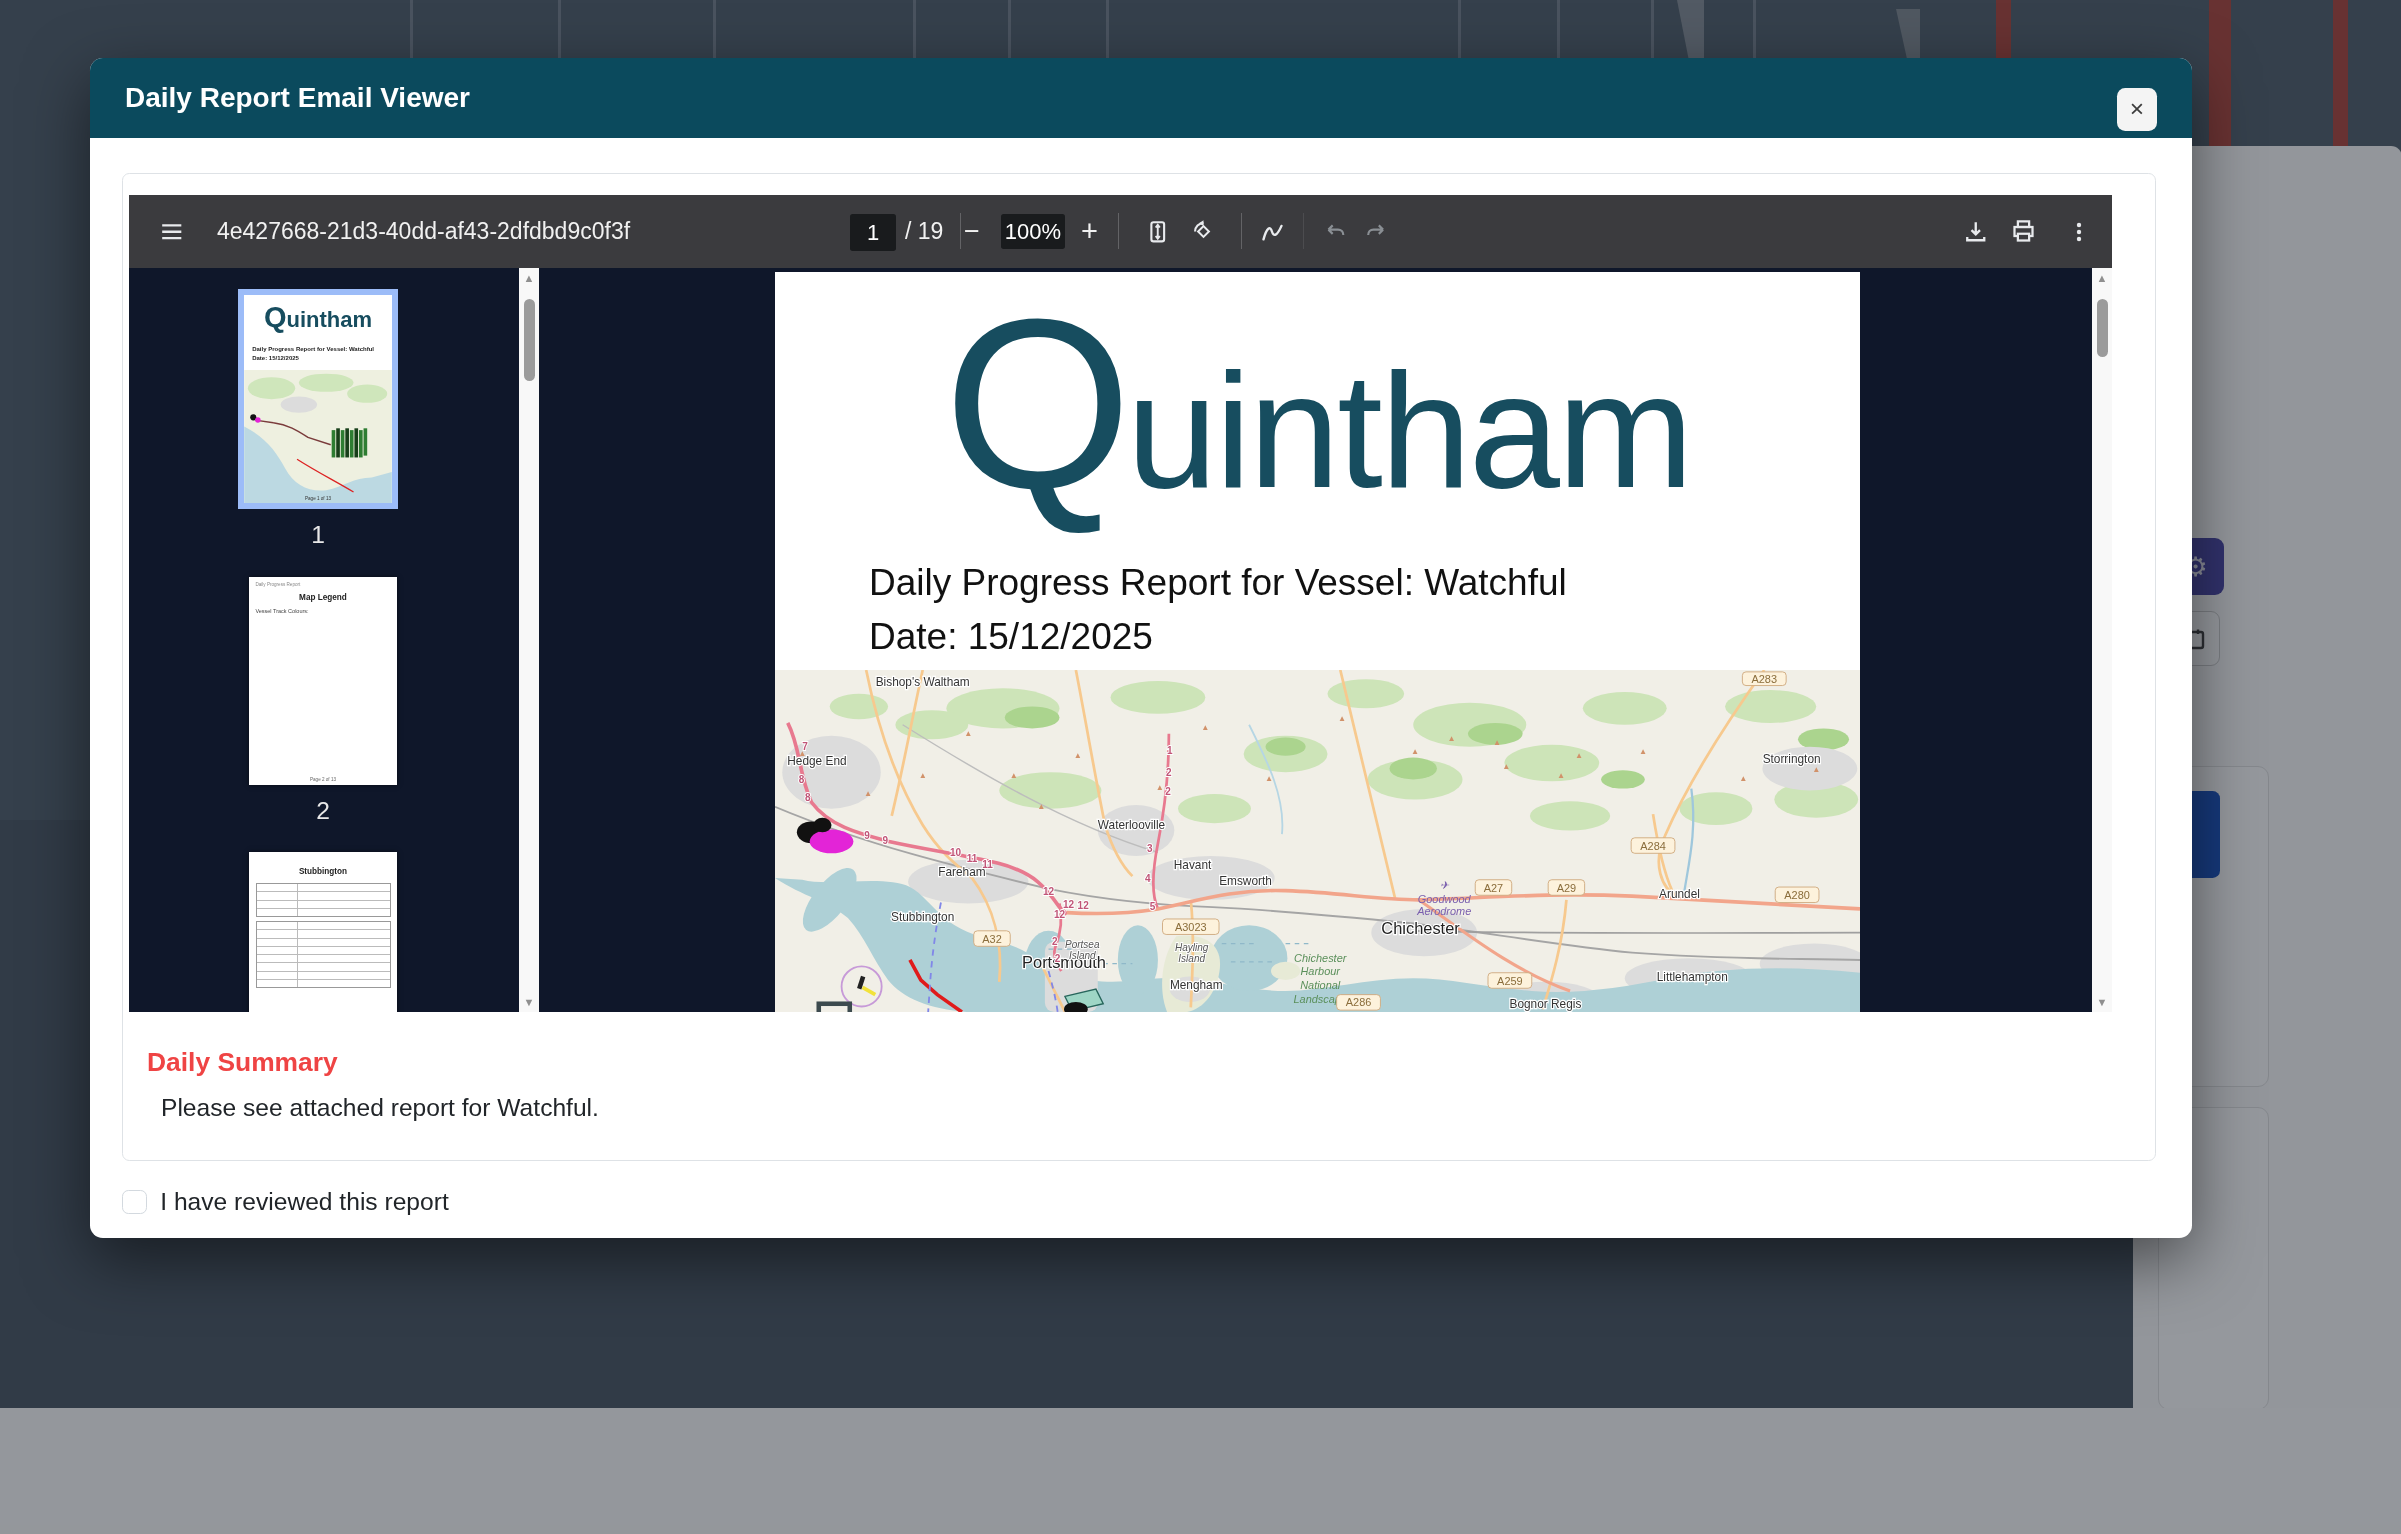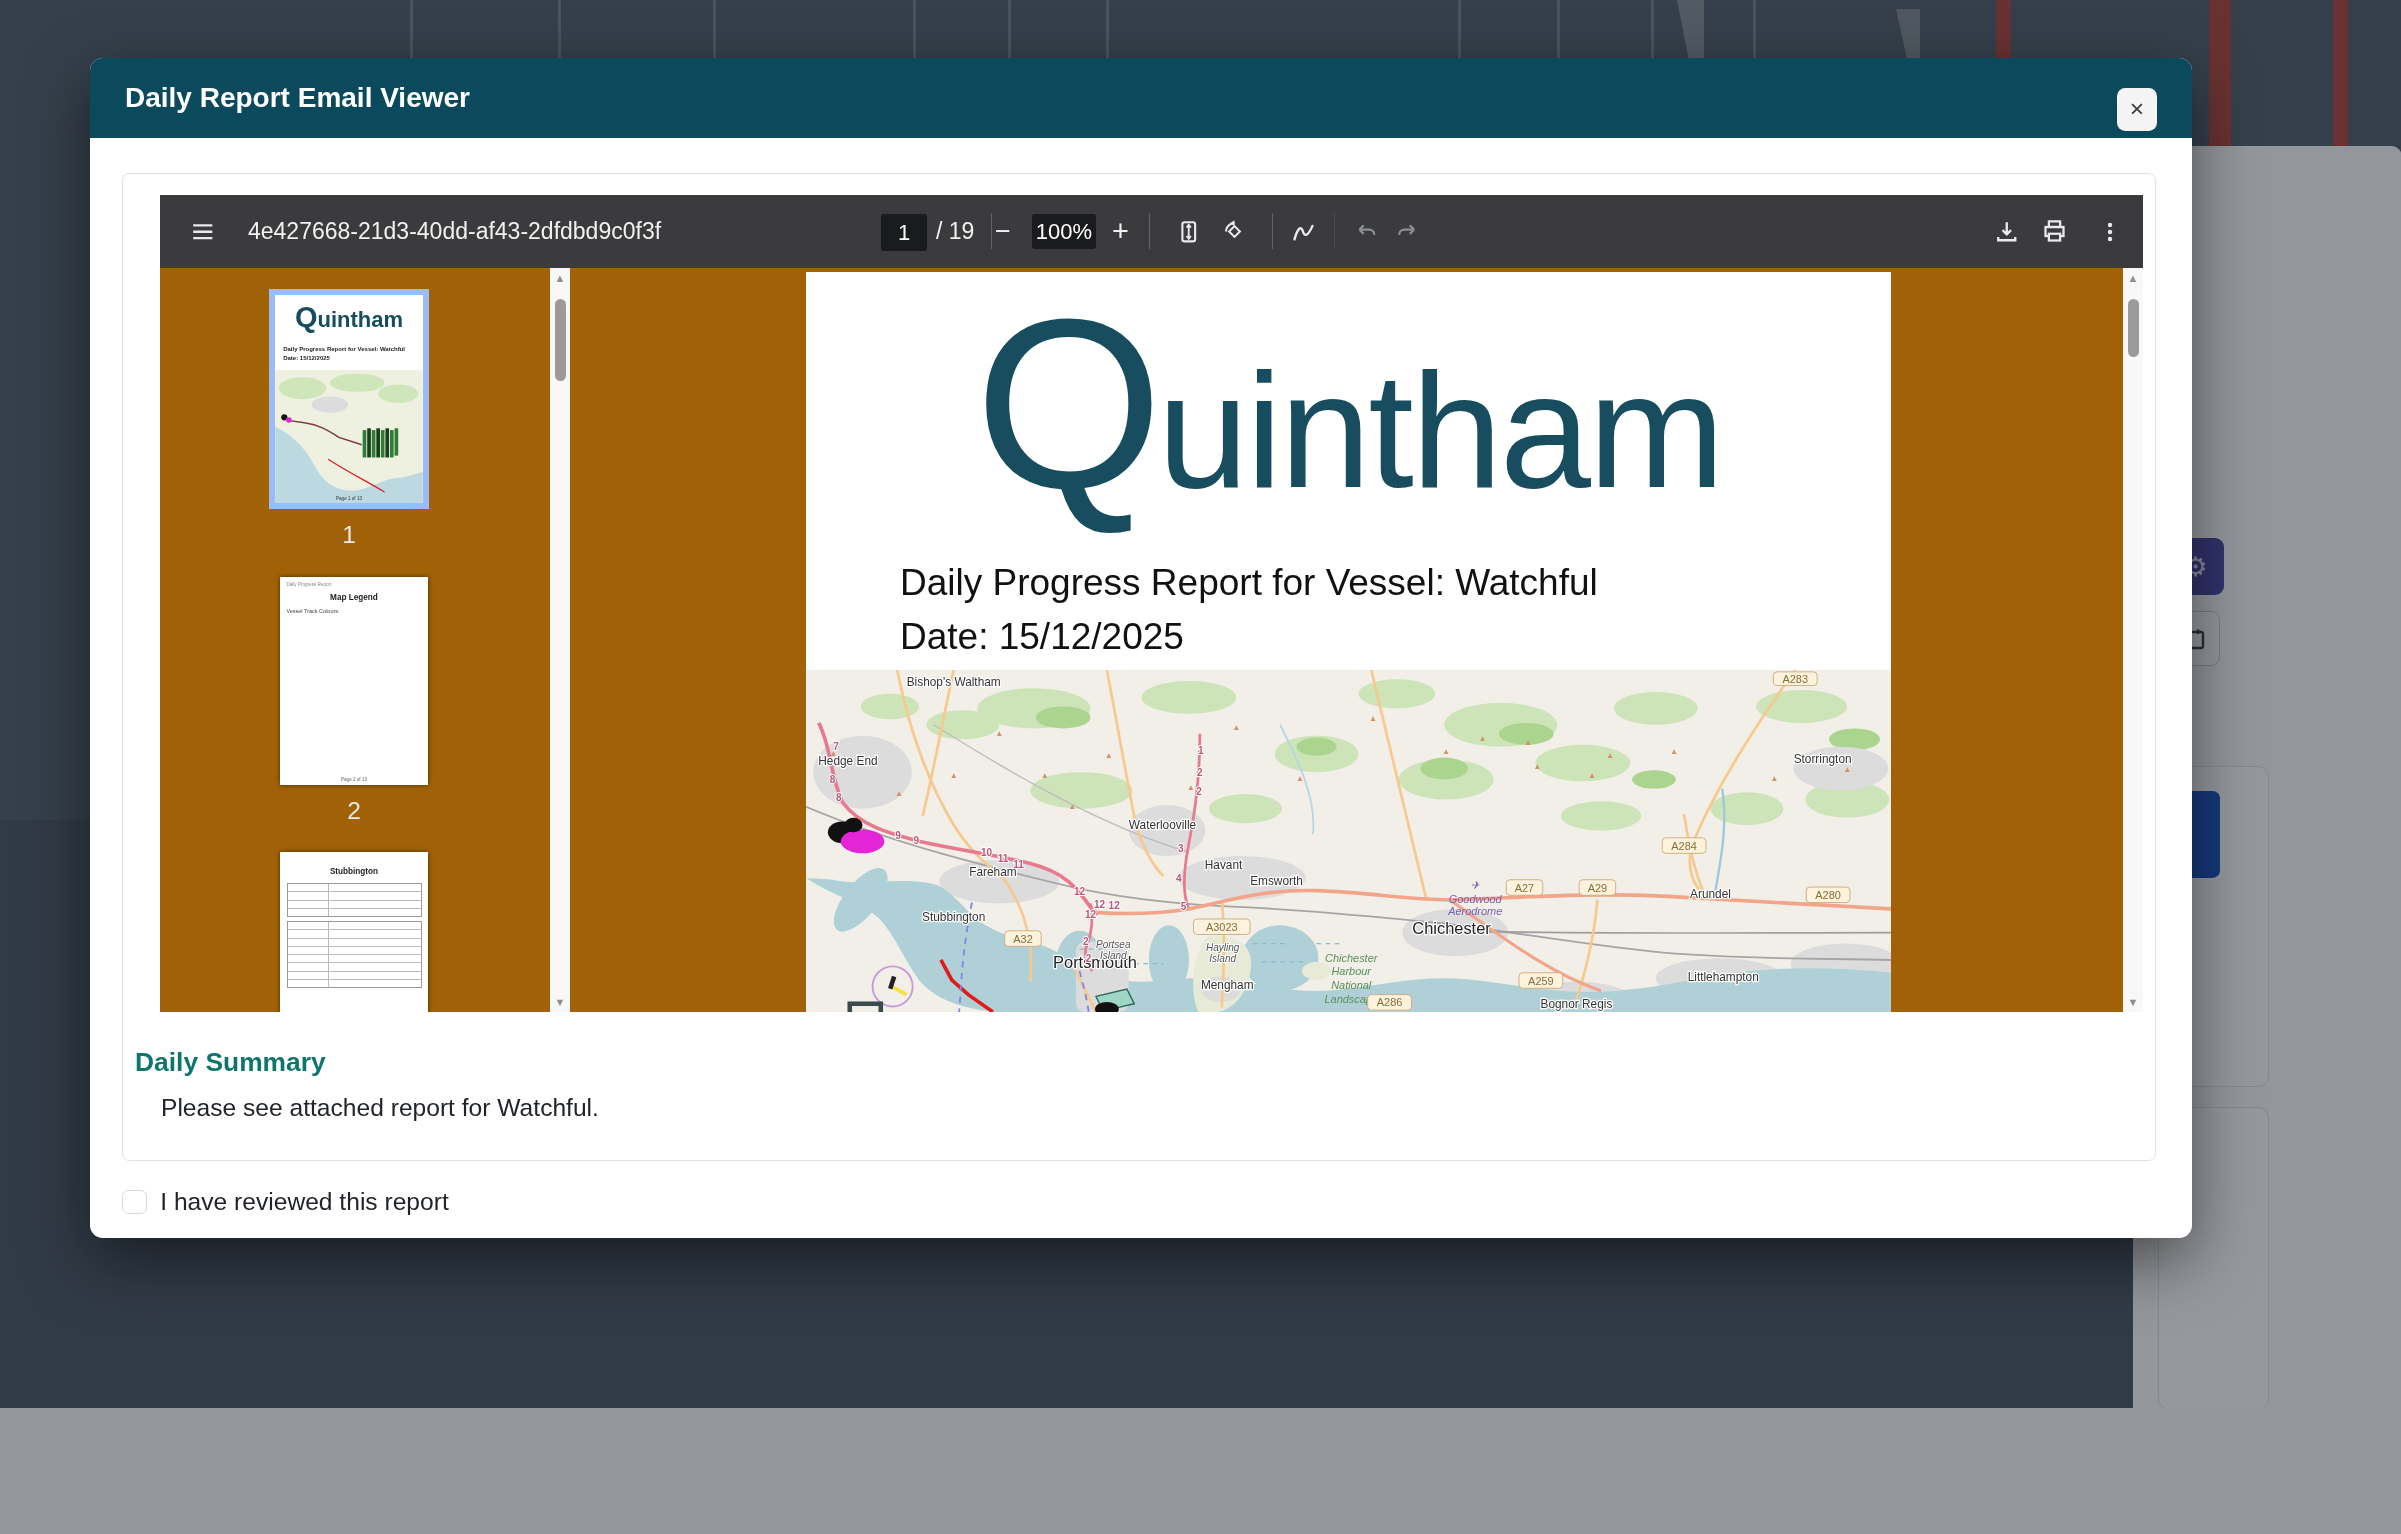--- a/index.html
+++ b/index.html
@@ -27,21 +27,21 @@
   .modal{position:absolute;left:90px;top:58px;width:2102px;height:1180px;background:#fff;border-radius:12.8px;
          box-shadow:0 22px 64px rgba(0,0,0,.5);z-index:10;overflow:hidden;}
   .modal-header{height:80px;background:#0b4a5d;display:flex;align-items:center;padding:0 35px;position:relative;}
   .modal-title{color:#fff;font-size:28px;font-weight:600;}
   .close-btn{position:absolute;right:35px;top:30px;width:40px;height:43px;background:#f4f4f4;border:none;border-radius:8.2px;
              font-size:24.6px;color:#3c3c3c;cursor:pointer;line-height:1;}
 
   .card{position:absolute;left:32px;top:115px;width:2032px;height:986px;border:0.9px solid #dee2e6;border-radius:7.3px;background:#fff;}
 
   
-  .viewer{position:absolute;left:37px;top:21px;width:1983px;height:817px;background:#a16207;overflow:hidden;}
+  .viewer{position:absolute;left:6px;top:21px;width:1983px;height:817px;background:#0f172a;overflow:hidden;}
   .toolbar{position:absolute;left:0;top:0;width:1983px;height:73px;background:#3b3b3e;}
   .tb-item{position:absolute;top:0;height:73px;display:flex;align-items:center;background:none;border:none;padding:0;cursor:pointer;}
   .tb-text{color:#f1f1f1;font-size:23px;}
   .page-input{position:absolute;left:721px;top:19px;width:42px;height:35px;background:#191b1d;border:none;color:#fff;
               text-align:center;font-size:22px;border-radius:2.7px;font-family:"Liberation Sans",sans-serif;}
   .zoom-box{position:absolute;left:872px;top:19px;width:64px;height:35px;background:#191b1d;color:#fff;font-size:22px;
             border-radius:2.7px;display:flex;align-items:center;justify-content:center;}
   .tb-div{position:absolute;top:18px;width:0.9px;height:36px;background:#636366;}
 
   .content{position:absolute;left:0;top:73px;width:1983px;height:744px;}
@@ -74,21 +74,21 @@
   
   .pdf-page{position:absolute;left:646px;top:3.6px;width:1085px;height:740px;background:#fff;overflow:hidden;}
   .logo-row{position:absolute;left:0;top:-7.3px;width:1085px;text-align:center;color:#174d5f;white-space:nowrap;}
   .logo-row .q{font-size:242px;font-weight:500;letter-spacing:-5.5px;}
   .logo-row .rest{font-size:164px;font-weight:500;letter-spacing:-2.7px;}
   .pg-title{position:absolute;left:94px;top:290px;font-size:37px;color:#111;}
   .pg-date{position:absolute;left:94px;top:344px;font-size:37px;color:#111;}
   .map-svg{position:absolute;left:0;top:398px;}
 
   
-  .summary-h{position:absolute;left:12px;top:873px;font-size:26.4px;font-weight:700;color:#0f766e;}
+  .summary-h{position:absolute;left:24px;top:873px;font-size:26.4px;font-weight:700;color:#ef4444;}
   .summary-b{position:absolute;left:38px;top:920px;font-size:24.6px;color:#212529;}
   .check-row{position:absolute;left:32px;top:1130px;display:flex;align-items:center;gap:13.7px;}
   .cb{appearance:none;-webkit-appearance:none;width:24.6px;height:24.6px;border:1.8px solid #d3d9df;border-radius:6.4px;background:#fff;margin:0;}
   .check-label{font-size:24.6px;color:#212529;}
   .send-btn{position:absolute;left:32px;top:1191px;width:2034px;height:49px;background:#61ae88;border:none;border-radius:7.3px;
             color:#000000;font-size:25.5px;cursor:pointer;font-family:"Liberation Sans",sans-serif;}
 
   svg text{font-family:"Liberation Sans",sans-serif;}
   .town{fill:#333;font-size:13px;stroke:#fff;stroke-width:2.5px;paint-order:stroke;text-anchor:middle;}
   .town.big{font-size:18px;fill:#222;}

